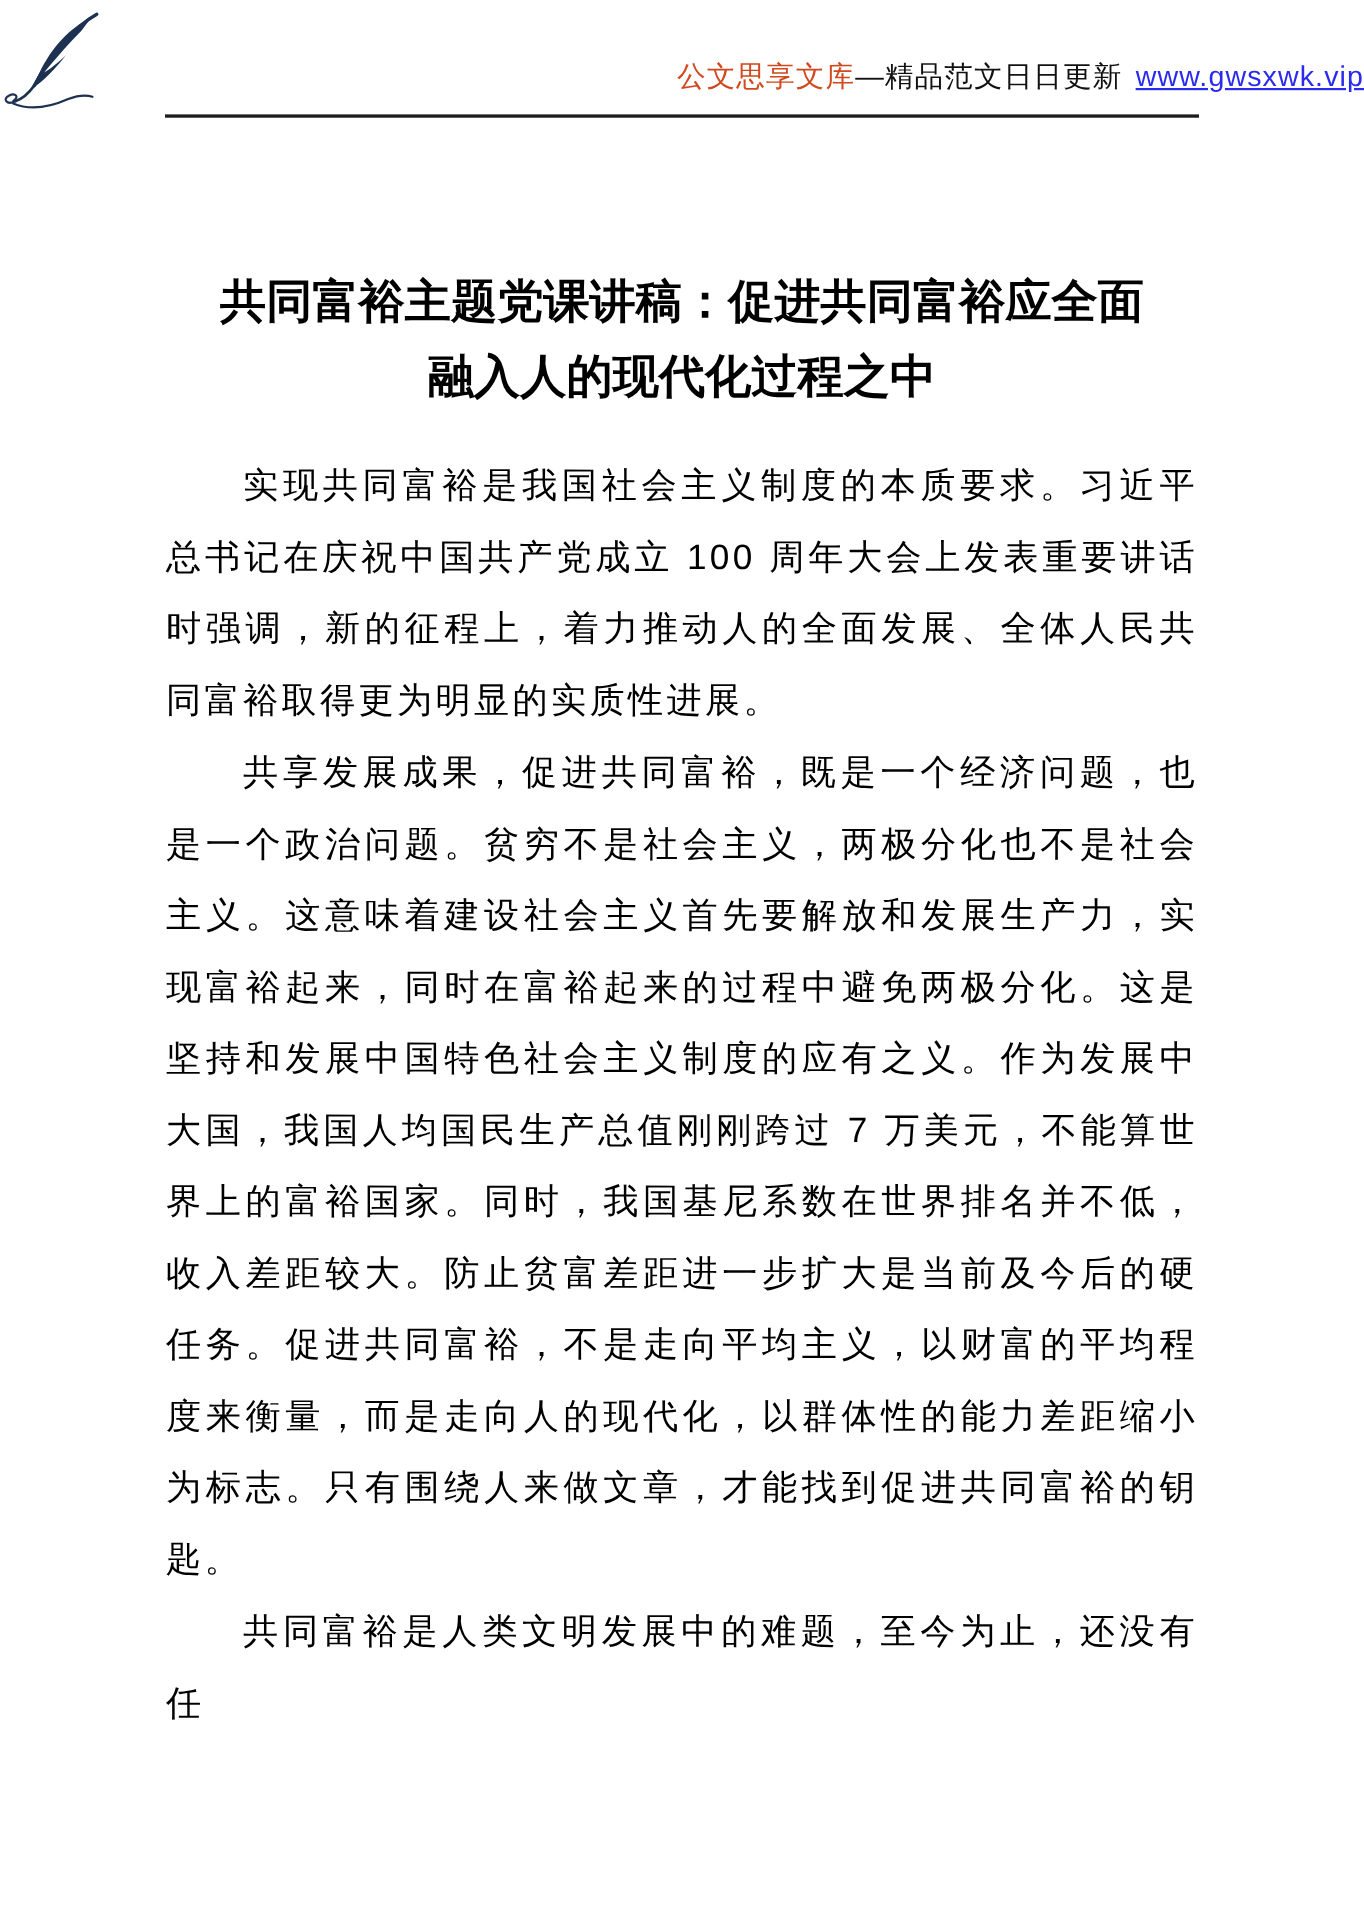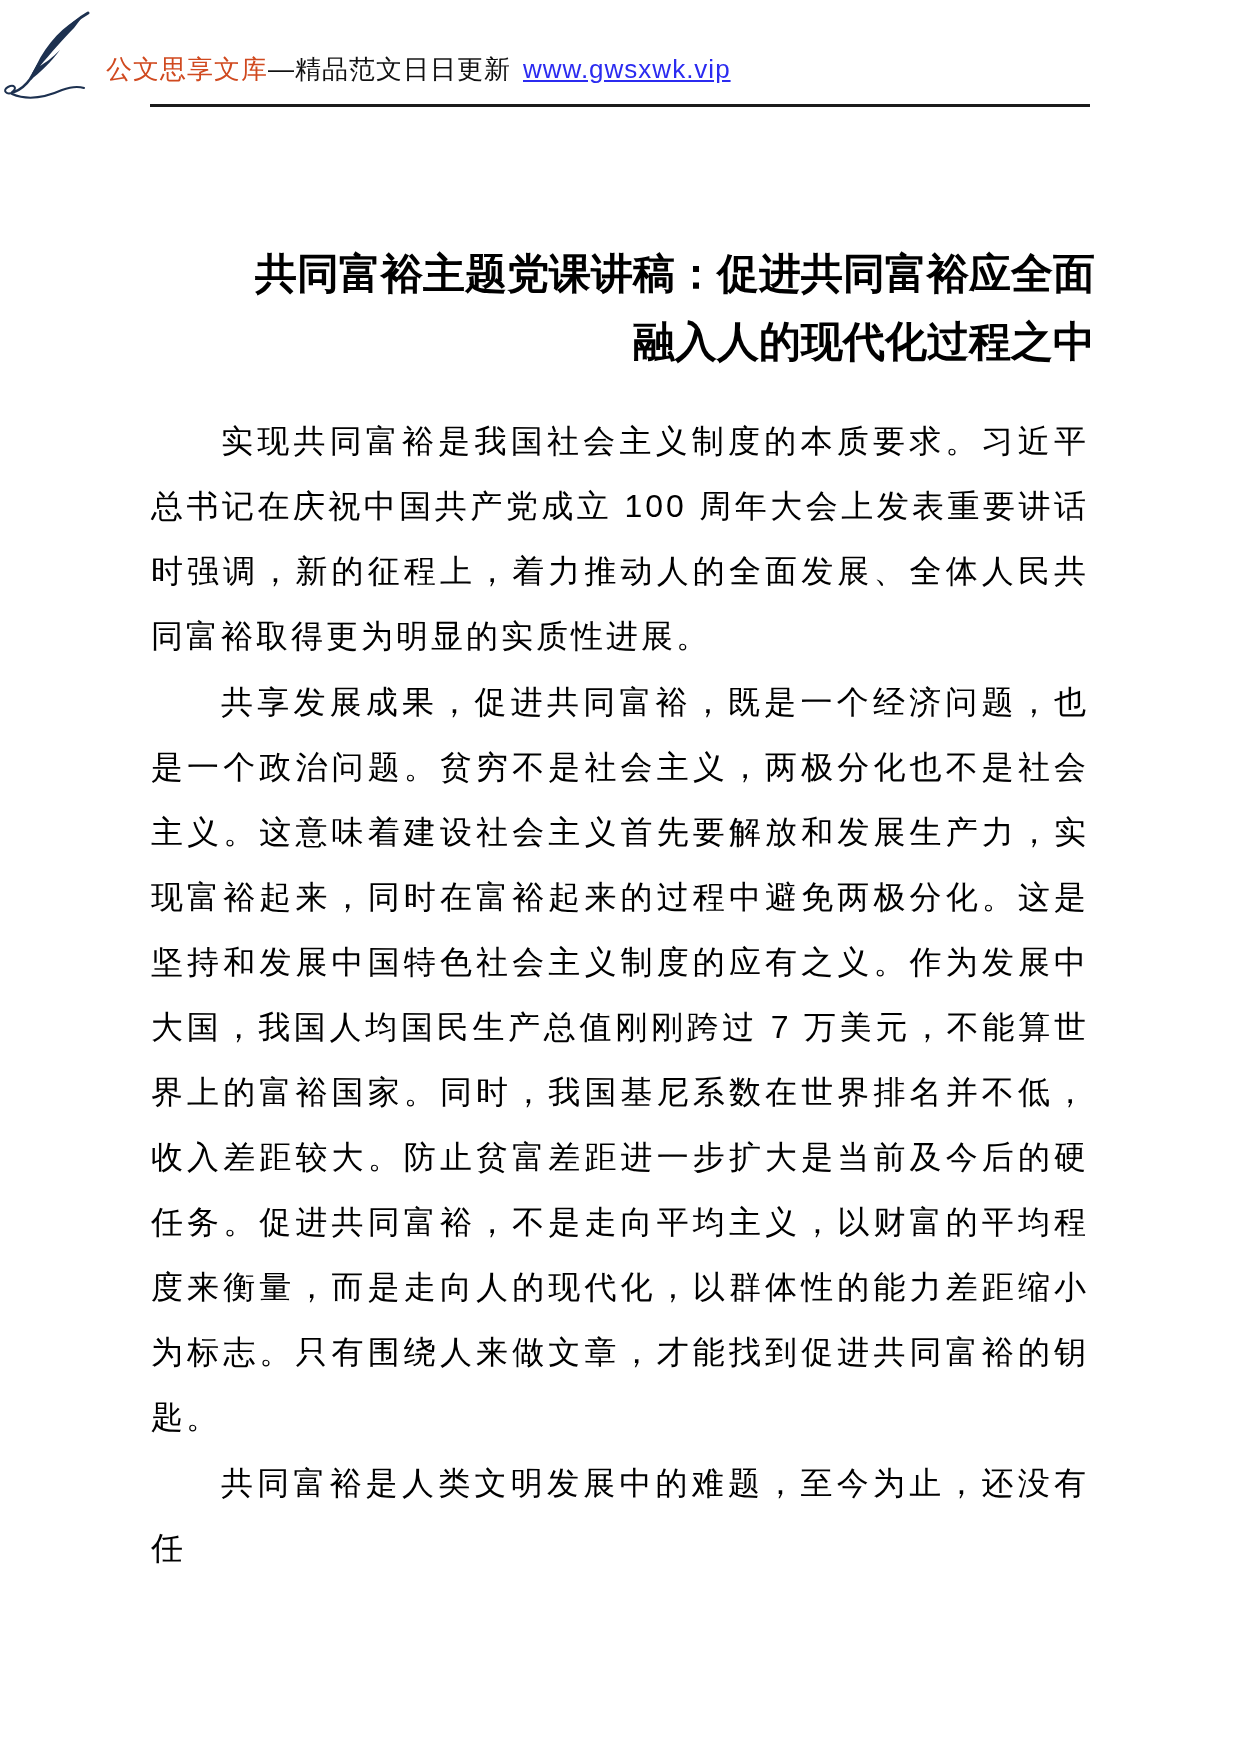--- a/index.html
+++ b/index.html
@@ -19,21 +19,21 @@
     position: absolute;
     inset: 0;
   }
   
   .header {
     position: absolute;
     top: 10px;
     left: 0;
     width: 100%;
     display: flex;
-    justify-content: flex-start;
+    justify-content: space-between;
     align-items: flex-end;
     gap: 14px;
   }
   .logo {
     width: 92px;
     height: 90px;
     flex: 0 0 auto;
     display: block;
   }
   .header-text {
@@ -65,21 +65,21 @@
     top: 240px;
     left: 145px;
     width: 950px;
     margin: 0;
     font-size: 42px;
     font-weight: bold;
     line-height: 68px;
     text-align: center;
     color: #000000;
   }
-  .title-line { display: block; text-align: right; }
+  .title-line { display: block; }
   
   .doc-body {
     position: absolute;
     top: 408px;
     left: 150px;
     width: 940px;
   }
   .doc-body p {
     margin: 1px;
     font-size: 32px;

